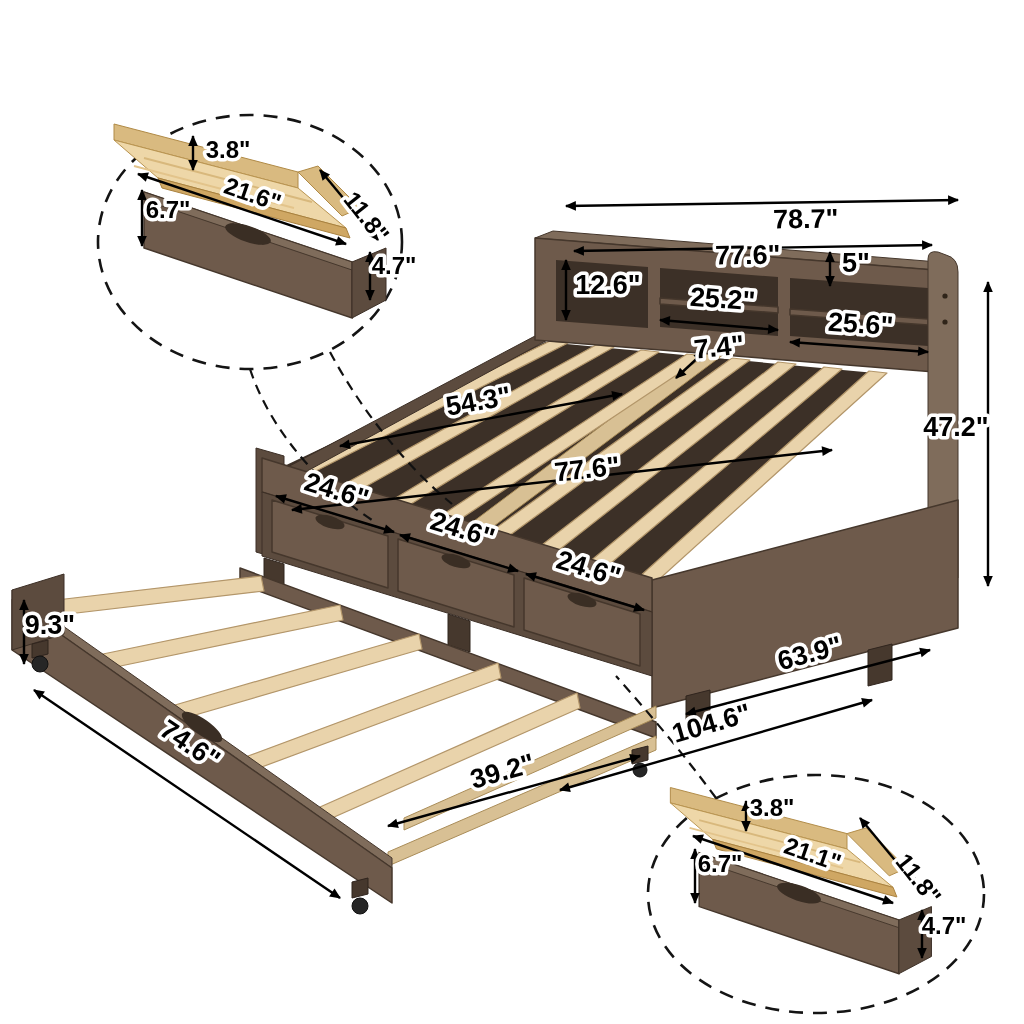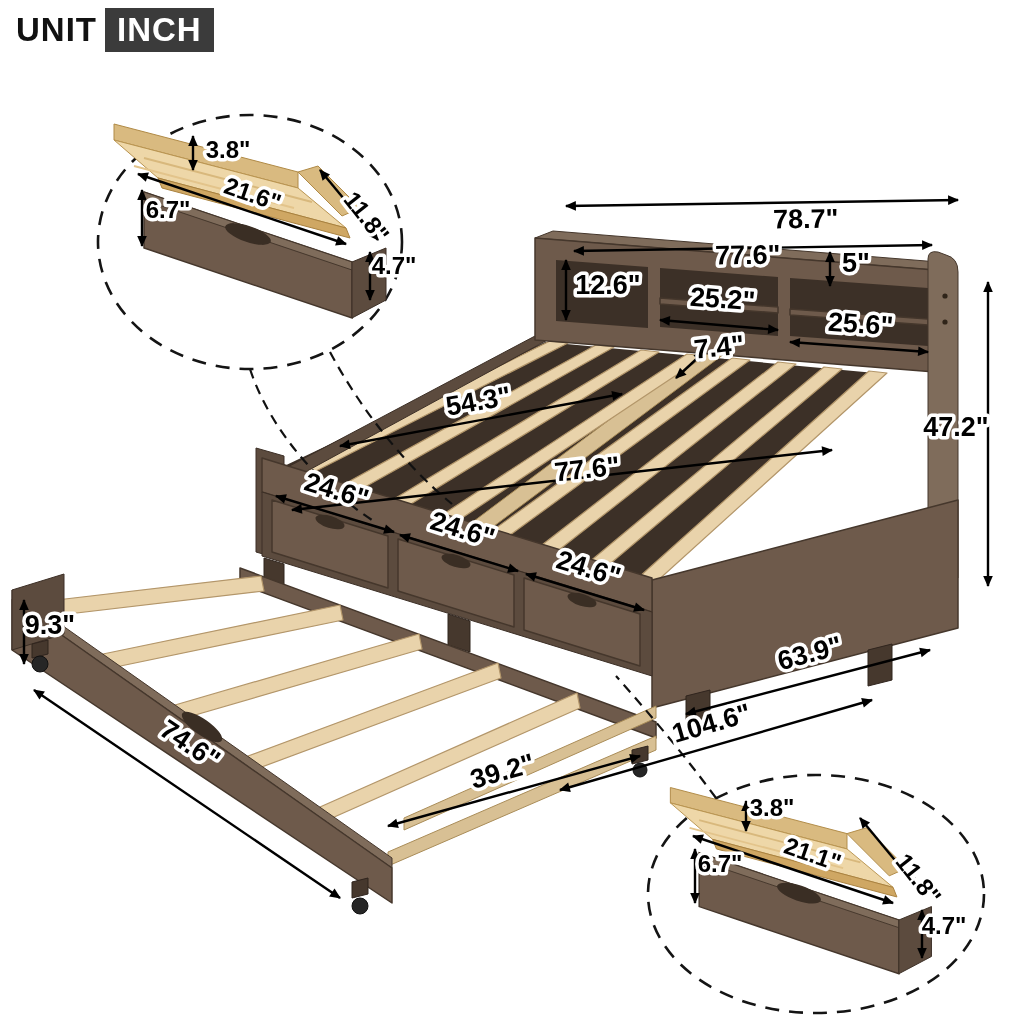--- a/index.html
+++ b/index.html
@@ -30,24 +30,20 @@
        paint-order:stroke;stroke:#ffffff;stroke-width:7px;stroke-linejoin:round;
        text-anchor:middle;}
   .dim{font-size:27px;}
   .dim-sm{font-size:24px;}
 </style>
 </head>
 <body>
 
 <div class="canvas">
 
-  <div class="unit-badge">
-    <span class="unit">UNIT</span>
-    <span class="inch">INCH</span>
-  </div>
 
   <svg width="1024" height="1024" viewBox="0 0 1024 1024">
     <defs>
       <marker id="arr" viewBox="0 0 10 10" refX="9" refY="5" markerWidth="13" markerHeight="11" orient="auto-start-reverse" markerUnits="userSpaceOnUse">
         <path d="M0,0.6 L10,5 L0,9.4 Z" fill="#000"></path>
       </marker>
 
       <g id="drawer-open">
         <polygon class="pine-d" points="16,12 200,60 200,76 16,28"></polygon>
         <polygon class="pine" points="16,28 200,76 248,116 60,66"></polygon>

